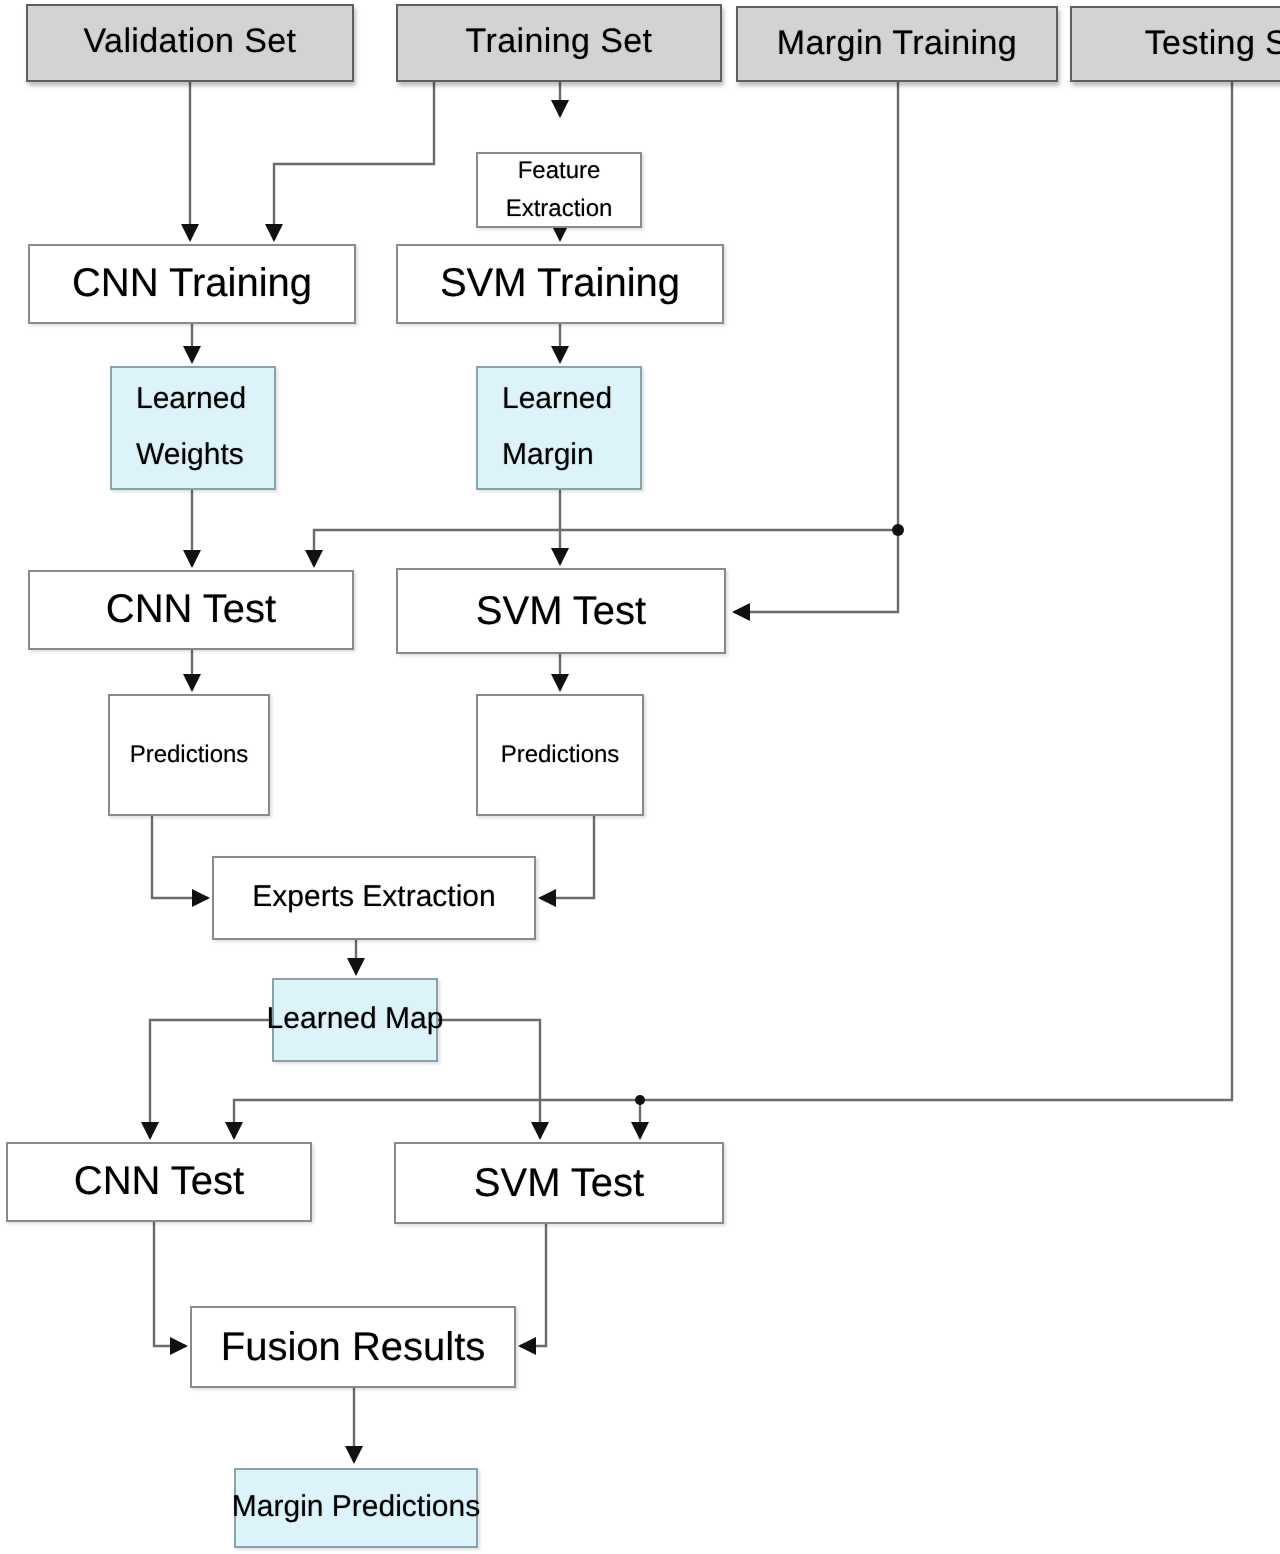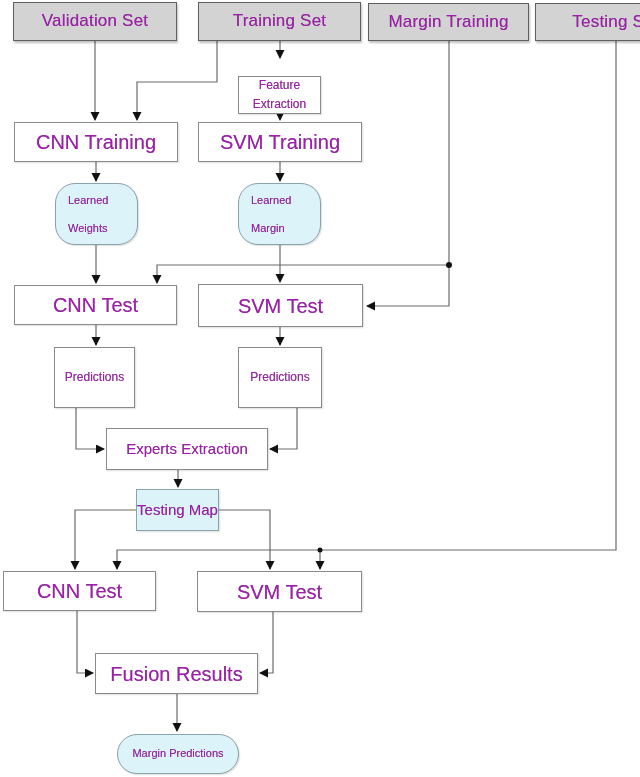--- a/index.html
+++ b/index.html
@@ -5,39 +5,39 @@
   html,body{margin:0;padding:0;background:#fff;}
   #stage{
     position:relative;width:640px;height:777px;overflow:hidden;
     background:#ffffff;font-family:"Liberation Sans", sans-serif;
     -webkit-font-smoothing:antialiased;
   }
   #wires{position:absolute;left:0;top:0;z-index:1;}
   .node{
     position:absolute;z-index:2;box-sizing:border-box;
     display:flex;align-items:center;justify-content:center;
-    text-align:center;color:#a21caf;line-height:1.2;
+    text-align:center;color:#000000;line-height:1.2;
     text-shadow:0 0 0.6px rgba(0,0,0,0.45);
   }
   .node.gray{
     background:#d3d3d3;border:1px solid #5f5f5f;
     box-shadow:1px 2px 2px rgba(0,0,0,0.25);
     font-size:17px;letter-spacing:0.2px;white-space:nowrap;
   }
   .node.white{
     background:#ffffff;border:1px solid #8a8a8a;
     box-shadow:1px 1px 1.5px rgba(0,0,0,0.13);
   }
   .node.cyan{
     background:#dcf3f9;border:1px solid #8aa2ab;
     box-shadow:1px 1px 1.5px rgba(0,0,0,0.13);
   }
   .fs17{font-size:20px;white-space:nowrap;}
   .fs15{font-size:15px;white-space:nowrap;}
-  .fs13{font-size:11px;border-radius:20px;}
+  .fs13{font-size:15px;}
   .fs12{font-size:12px;}
   .wrap2{line-height:19px;padding:0 6px;}
   .leftlines{
     justify-content:flex-start;text-align:left;
     padding-left:12px;line-height:28px;align-items:center;
   }
   .nowrap{white-space:nowrap;}
 </style>
 </head>
 <body>
@@ -100,21 +100,21 @@
   <div class="node white fs17" style="left:14px;top:285px;width:163px;height:40px;">CNN Test</div>
 
   <div class="node white fs17" style="left:198px;top:284px;width:165px;height:43px;">SVM Test</div>
 
   <div class="node white fs12 nowrap" style="left:54px;top:347px;width:81px;height:61px;">Predictions</div>
 
   <div class="node white fs12 nowrap" style="left:238px;top:347px;width:84px;height:61px;">Predictions</div>
 
   <div class="node white fs15" style="left:106px;top:428px;width:162px;height:42px;">Experts Extraction</div>
 
-  <div class="node cyan fs15" style="left:136px;top:489px;width:83px;height:42px;">Testing Map</div>
+  <div class="node cyan fs15" style="left:136px;top:489px;width:83px;height:42px;">Learned Map</div>
 
   <div class="node white fs17" style="left:3px;top:571px;width:153px;height:40px;">CNN Test</div>
 
   <div class="node white fs17" style="left:197px;top:571px;width:165px;height:41px;">SVM Test</div>
 
   <div class="node white fs17" style="left:95px;top:653px;width:163px;height:41px;">Fusion Results</div>
 
   <div class="node cyan fs13 nowrap" style="left:117px;top:734px;width:122px;height:40px;">Margin Predictions</div>
 
 </div>

